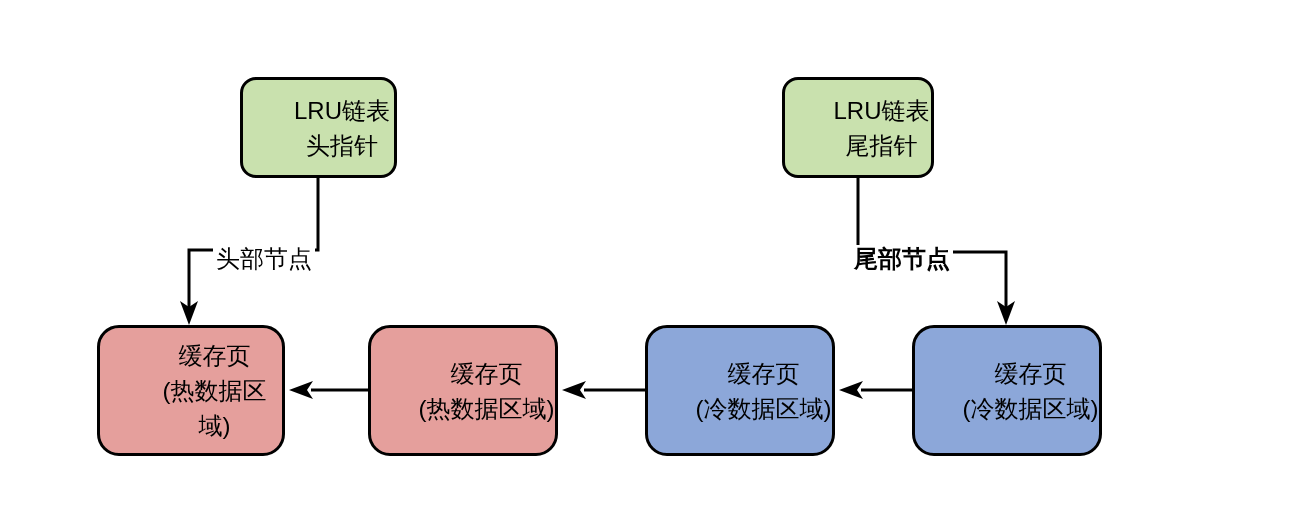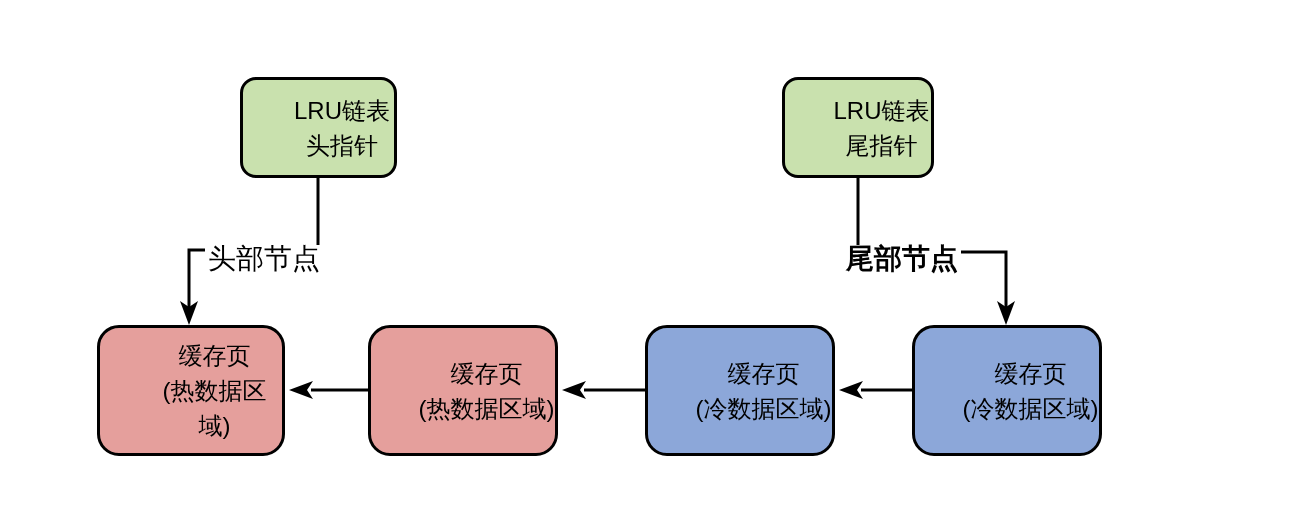--- a/index.html
+++ b/index.html
@@ -65,21 +65,21 @@
   .pos-head   { left: 240px; top: 77px; }
   .pos-tail   { left: 782px; top: 77px; width: 152px; }
   .pos-hot1   { left: 97px;  top: 325px; }
   .pos-hot2   { left: 368px; top: 325px; width: 190px; }
   .pos-cold1  { left: 645px; top: 325px; }
   .pos-cold2  { left: 912px; top: 325px; }
   .edge-label {
     position: absolute;
     transform: translate(-50%, -50%);
     background: var(--background, #ffffff);
-    font-size: 28px;
+    font-size: 24px;
     line-height: 28px;
     padding: 0 3px;
     white-space: nowrap;
   }
   .pos-head-label { left: 264px; top: 259px; }
   .pos-tail-label { left: 902px; top: 259px; font-weight: bold; }
 </style>
 </head>
 <body>
 

